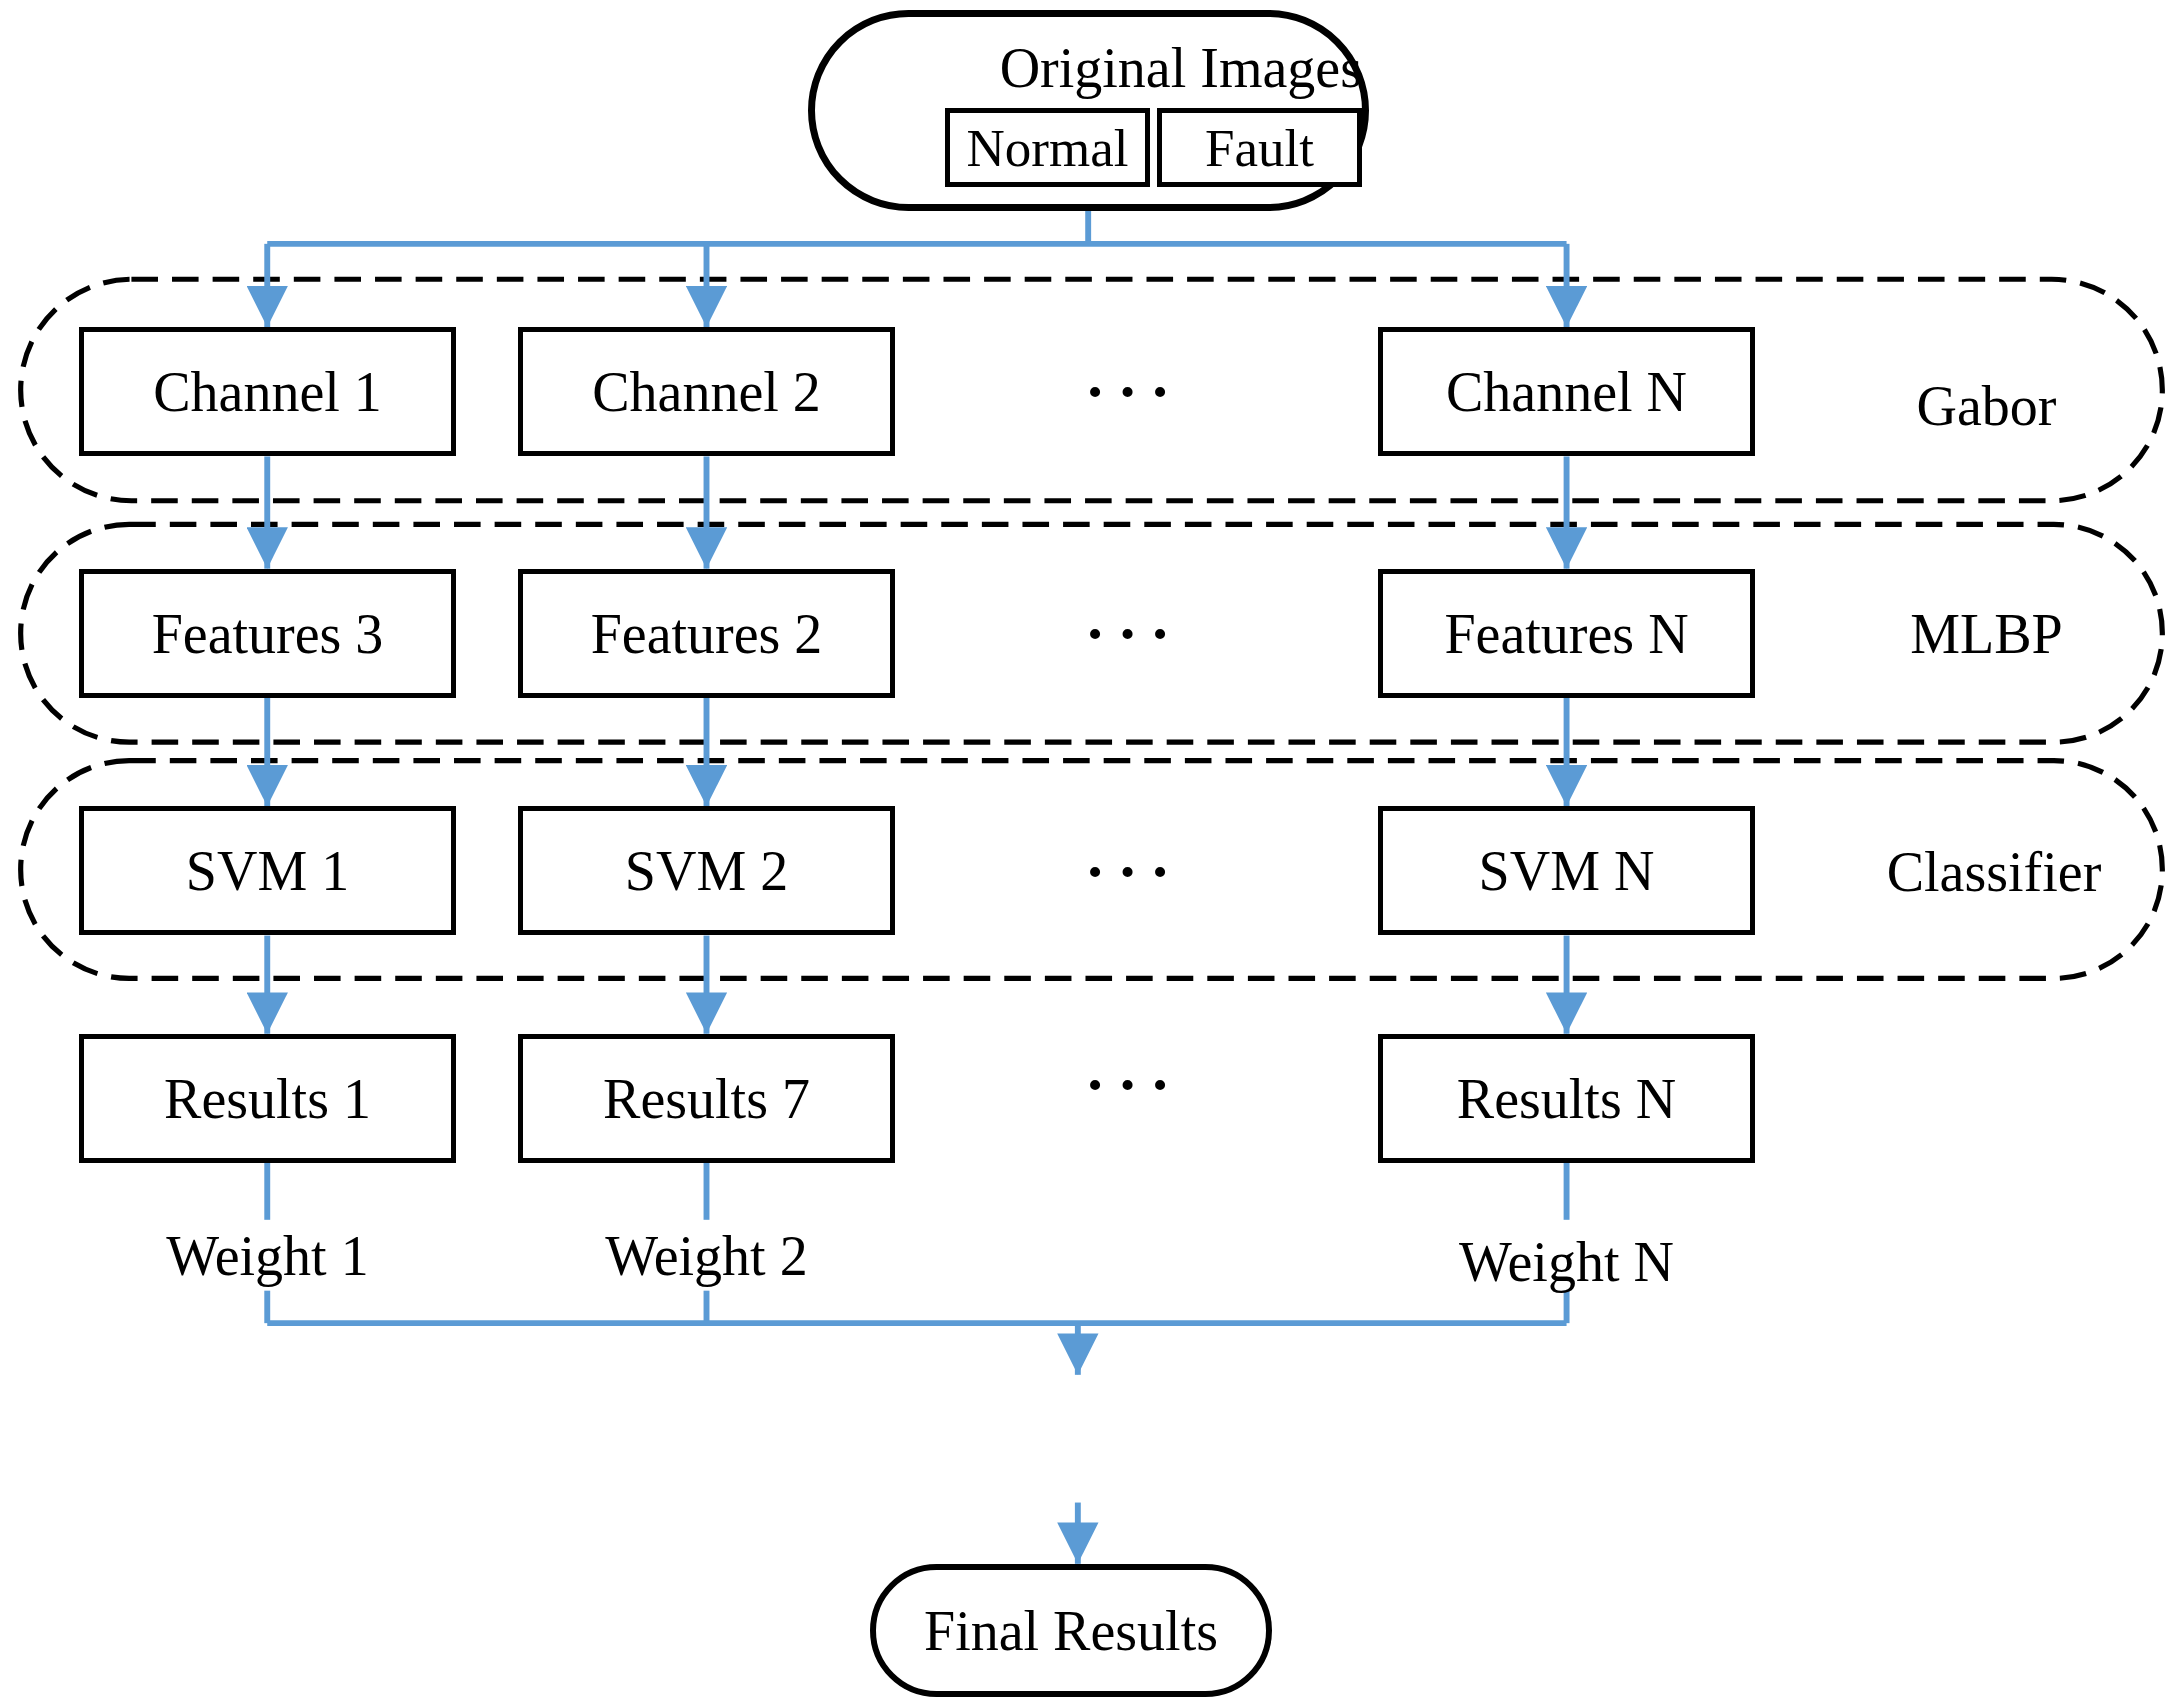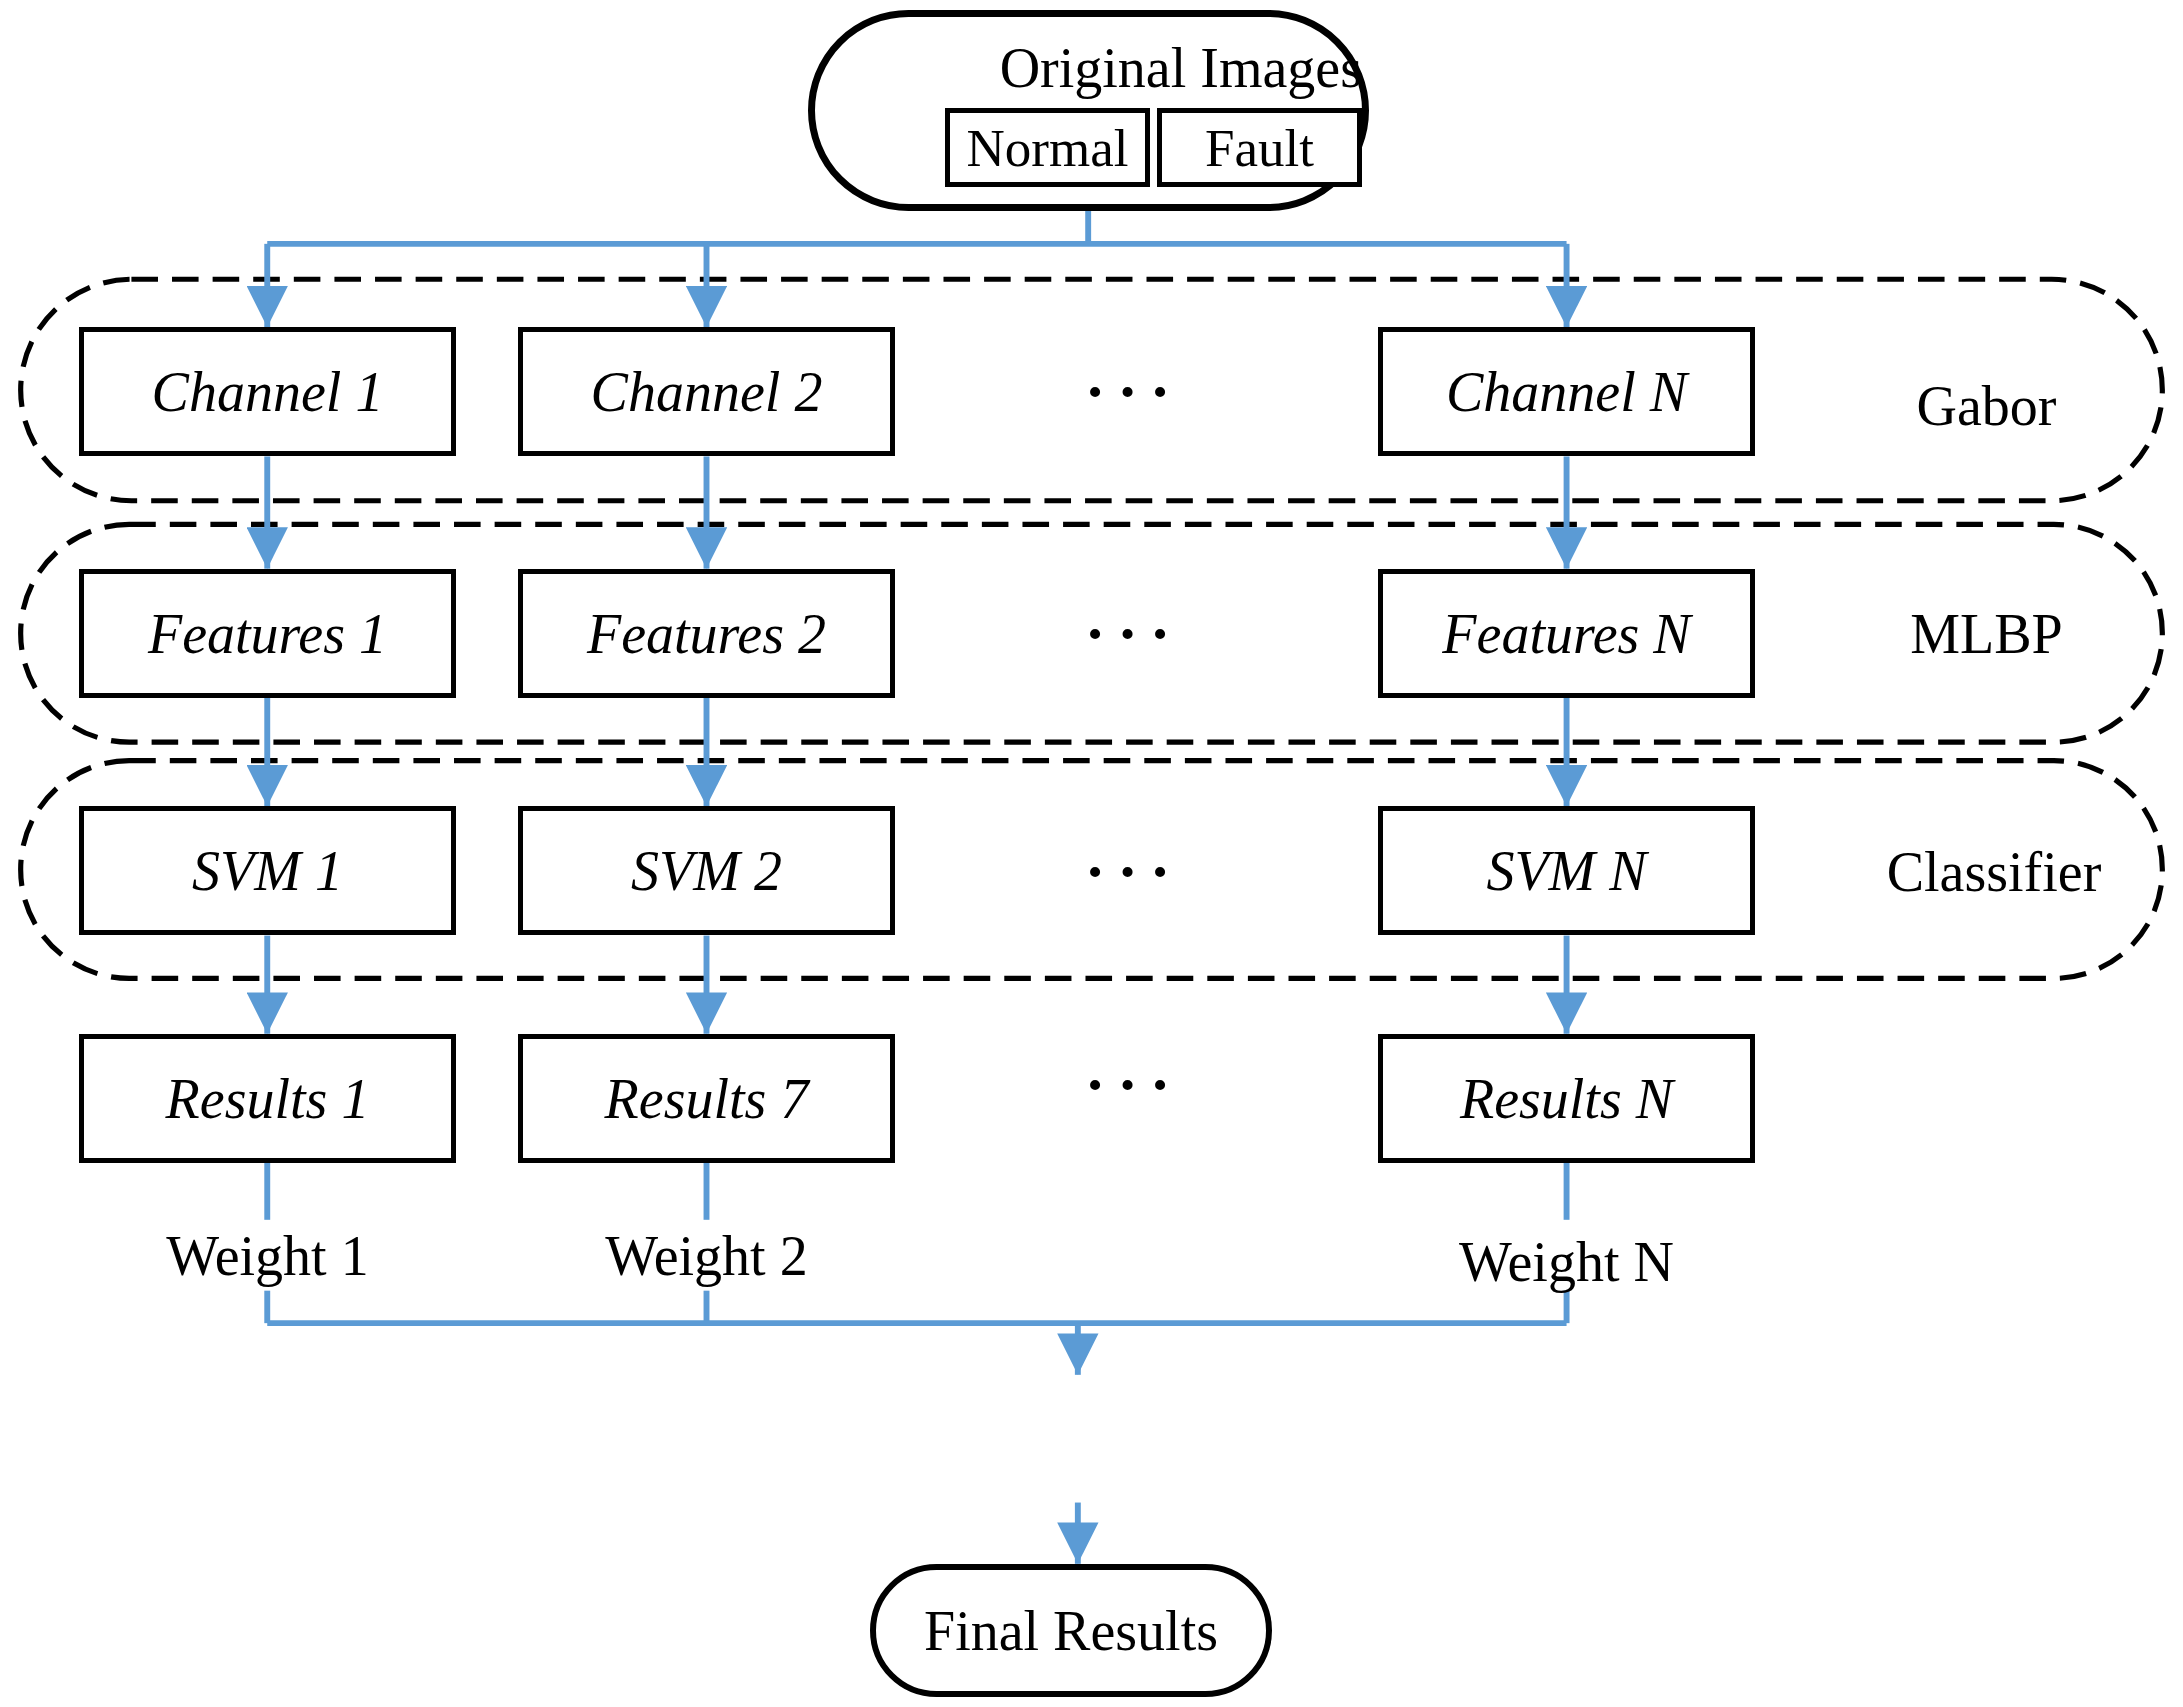--- a/index.html
+++ b/index.html
@@ -31,21 +31,20 @@
   .node {
     position: absolute;
     box-sizing: border-box;
     background: #ffffff;
     border: 5.2px solid #000000;
     display: flex;
     align-items: center;
     justify-content: center;
     font-size: 56px;
     white-space: nowrap;
-    font-style: italic;
   }
   .stadium-top {
     position: absolute;
     left: 808px; top: 10.3px;
     width: 561px; height: 201px;
     box-sizing: border-box;
     border: 7.4px solid #000000;
     border-radius: 103px;
     background: #ffffff;
     display: flex;
@@ -166,21 +165,21 @@
       <div class="class-box">Fault</div>
     </div>
   </div>
 
   <div class="node" style="left:79px; top:327px; width:377px; height:129px;">Channel 1</div>
   <div class="node" style="left:518px; top:327px; width:377px; height:129px;">Channel 2</div>
   <div class="dots" style="left:1045px; top:347px; width:177px; height:89px;">···</div>
   <div class="node" style="left:1378px; top:327px; width:377px; height:129px;">Channel N</div>
   <div class="floating-label" style="left:1861px; top:365px; width:251px; height:81px;">Gabor</div>
 
-  <div class="node" style="left:79px; top:569px; width:377px; height:129px;">Features 1</div>
+  <div class="node" style="left:79px; top:569px; width:377px; height:129px;">Features 3</div>
   <div class="node" style="left:518px; top:569px; width:377px; height:129px;">Features 2</div>
   <div class="dots" style="left:1045px; top:589px; width:177px; height:89px;">···</div>
   <div class="node" style="left:1378px; top:569px; width:377px; height:129px;">Features N</div>
   <div class="floating-label" style="left:1861px; top:593px; width:251px; height:81px;">MLBP</div>
 
   <div class="node" style="left:79px; top:806px; width:377px; height:129px;">SVM 1</div>
   <div class="node" style="left:518px; top:806px; width:377px; height:129px;">SVM 2</div>
   <div class="dots" style="left:1045px; top:827px; width:177px; height:89px;">···</div>
   <div class="node" style="left:1378px; top:806px; width:377px; height:129px;">SVM N</div>
   <div class="floating-label" style="left:1861px; top:831px; width:266px; height:81px;">Classifier</div>

